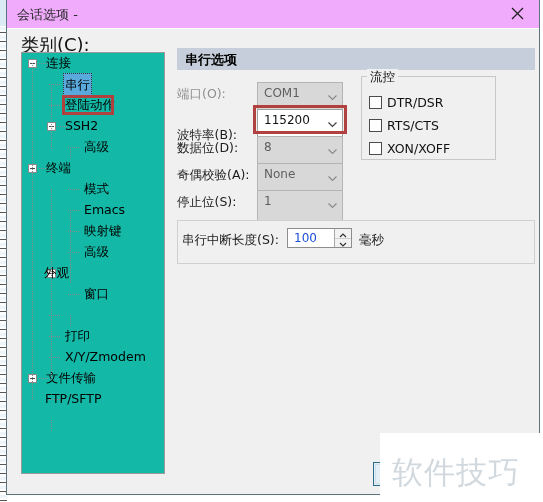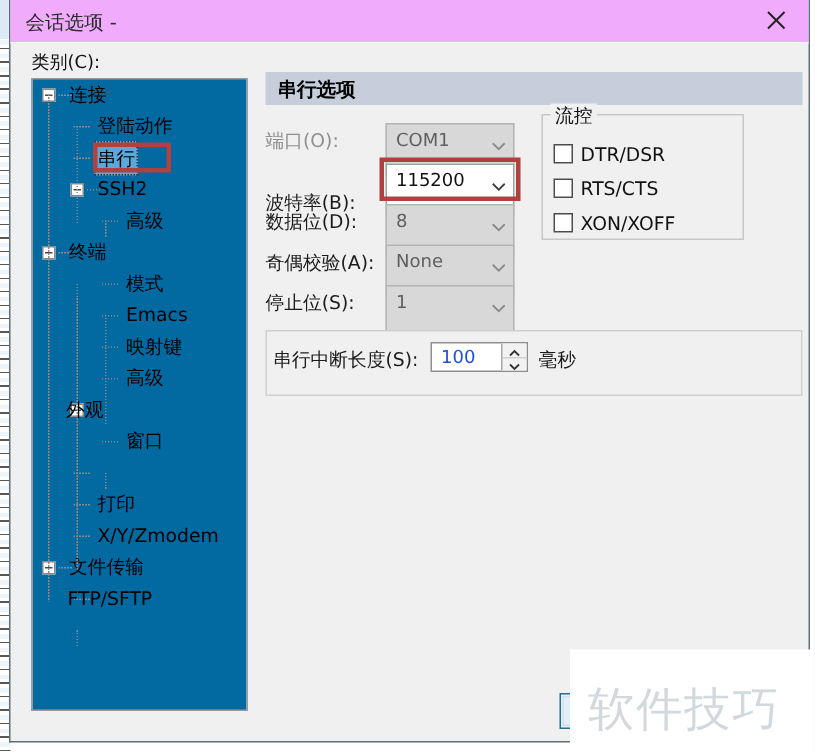--- a/index.html
+++ b/index.html
@@ -36,26 +36,26 @@
     position:absolute;left:10px;top:6px;font-size:13px;color:#2b2b2b;
     font-family:"DejaVu Sans","Liberation Sans",sans-serif;white-space:nowrap;
   }
   #close-btn{
     position:absolute;right:0px;top:0px;width:44px;height:27px;
     display:flex;align-items:center;justify-content:center;cursor:default;
   }
   #close-btn svg{display:block;}
   
   #cat-label{
-    position:absolute;left:14px;top:33px;font-size:12px;color:#111;
+    position:absolute;left:14px;top:33px;font-size:18px;color:#111;
   }
   
   #tree-box{
     position:absolute;left:14px;top:52px;width:144px;height:422px;
-    background:#0369a1;border:1px solid #9a9a9a;box-sizing:border-box;
+    background:#14b8a6;border:1px solid #9a9a9a;box-sizing:border-box;
     overflow:hidden;
   }
   .tnode{position:relative;height:21px;line-height:21px;white-space:nowrap;}
   .tnode .lbl{
     font-size:12.5px;color:#000;display:inline-block;padding:0 2px;
     position:relative;top:-1px;
   }
   .expander{
     position:absolute;top:6px;width:9px;height:9px;border:1px solid #8a8a8a;
     background:#fff;box-sizing:border-box;
@@ -174,22 +174,22 @@
         <line x1="1" y1="1" x2="12" y2="12" stroke="#222" stroke-width="1.3"></line>
         <line x1="12" y1="1" x2="1" y2="12" stroke="#222" stroke-width="1.3"></line>
       </svg>
     </div>
   </div>
 
   <div id="cat-label">类别(C):</div>
 
   <div id="tree-box">
       <div class="tnode"><div class="expander" style="left: 6px;"></div><div class="dotted-h" style="left: 17px;"></div><span class="lbl" style="margin-left: 22px;">连接</span></div>
+      <div class="tnode selected"><div class="dotted-h" style="left: 27px; width: 11px;"></div><span class="lbl" style="margin-left: 41px;">串行</span></div>
       <div class="tnode"><div class="dotted-h" style="left: 27px; width: 11px;"></div><span class="lbl" style="margin-left: 41px;">登陆动作</span></div>
-      <div class="tnode selected"><div class="dotted-h" style="left: 27px; width: 11px;"></div><span class="lbl" style="margin-left: 41px;">串行</span></div>
       <div class="tnode"><div class="expander" style="left: 25px;"></div><div class="dotted-h" style="left: 36px;"></div><span class="lbl" style="margin-left: 41px;">SSH2</span></div>
       <div class="tnode"><div class="dotted-h" style="left: 46px; width: 11px;"></div><span class="lbl" style="margin-left: 60px;">高级</span></div>
       <div class="tnode"><div class="expander" style="left: 6px;"></div><div class="dotted-h" style="left: 17px;"></div><span class="lbl" style="margin-left: 22px;">终端</span></div>
       <div class="tnode"><div class="dotted-h" style="left: 46px; width: 11px;"></div><span class="lbl" style="margin-left: 60px; text-align: right;">模式</span></div>
       <div class="tnode"><div class="dotted-h" style="left: 46px; width: 11px;"></div><span class="lbl" style="margin-left: 60px;">Emacs</span></div>
       <div class="tnode"><div class="dotted-h" style="left: 46px; width: 11px;"></div><span class="lbl" style="margin-left: 60px;">映射键</span></div>
       <div class="tnode"><div class="dotted-h" style="left: 46px; width: 11px;"></div><span class="lbl" style="margin-left: 60px;">高级</span></div>
       <div class="tnode"><div class="expander" style="left: 25px;"></div><div class="dotted-h" style="left: 36px;"></div><span class="lbl" style="margin-left: 20px;">外观</span></div>
       <div class="tnode"><div class="dotted-h" style="left: 46px; width: 11px;"></div><span class="lbl" style="margin-left: 60px;">窗口</span></div>
       <div class="tnode"><div class="dotted-h" style="left: 27px; width: 11px;"></div></div>

